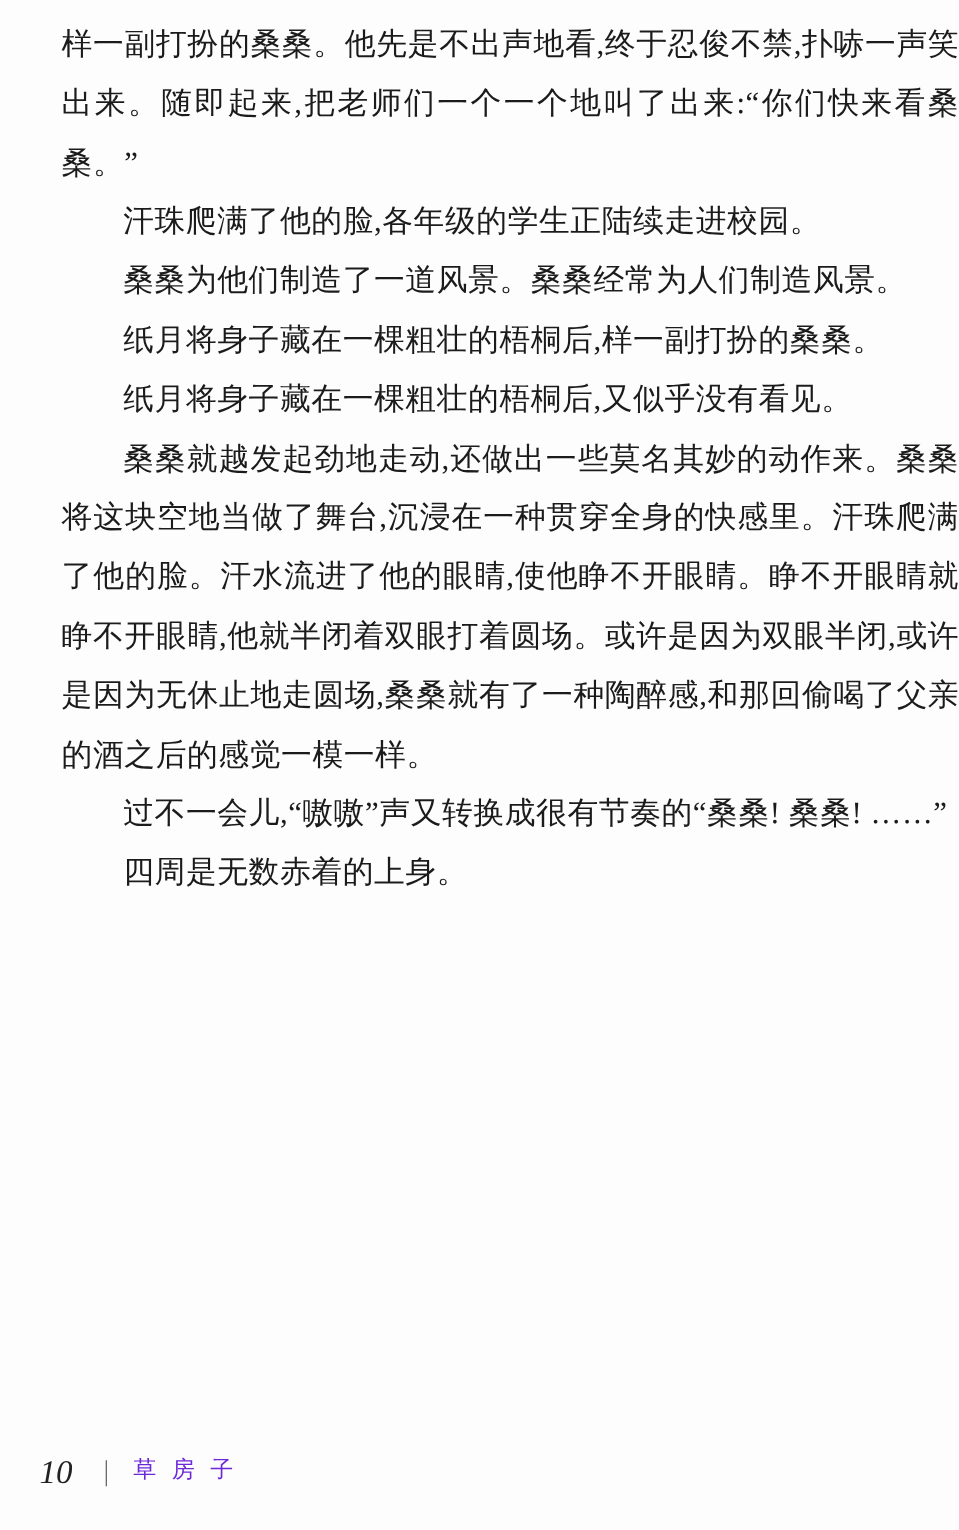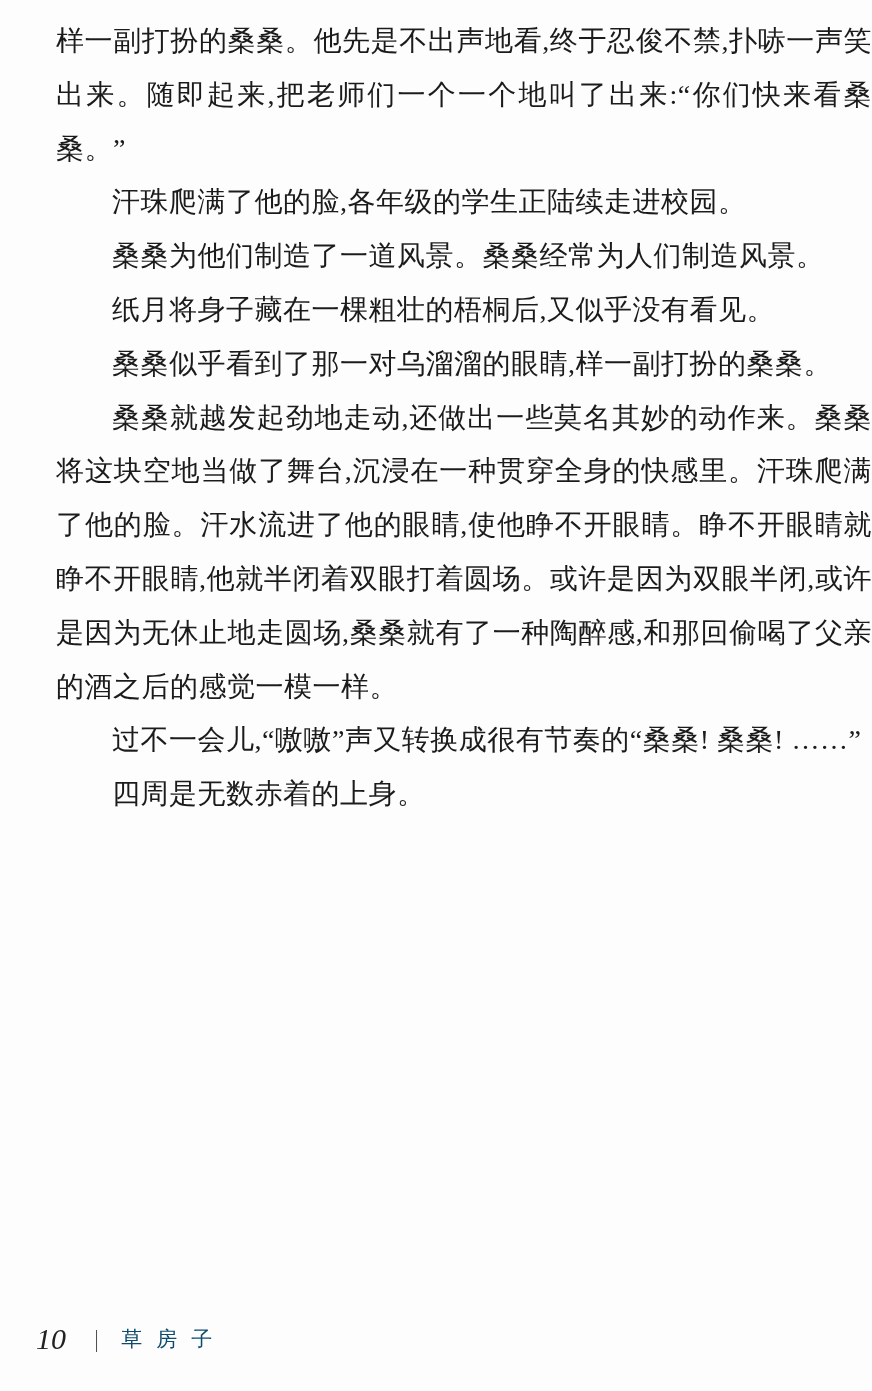--- a/index.html
+++ b/index.html
@@ -37,50 +37,50 @@
     text-indent: 2em;
   }
   .para.no-indent {
     text-indent: 0;
   }
   .page-footer {
     position: absolute;
     left: 36px;
     top: 1322px;
     display: flex;
-    align-items: center;
+    align-items: flex-start;
   }
   .page-num {
     font-style: italic;
     font-size: 30px;
     color: #222;
   }
   .footer-divider {
     font-size: 26px;
     color: #3a3a3a;
     margin: 0 22px 0 28px;
     transform: scaleX(0.7);
   }
   .book-title {
     font-size: 21px;
     letter-spacing: 14px;
-    color: #0c4a6e;
+    color: #6d28d9;
   }
 </style>
 </head>
 <body>
 
 <main class="book-page">
 
   <section class="text-block">
     <p class="para no-indent">样一副打扮的桑桑。他先是不出声地看,终于忍俊不禁,扑哧一声笑出来。随即起来,把老师们一个一个地叫了出来:“你们快来看桑桑。”</p>
     <p class="para">汗珠爬满了他的脸,各年级的学生正陆续走进校园。</p>
     <p class="para">桑桑为他们制造了一道风景。桑桑经常为人们制造风景。</p>
+    <p class="para">纸月将身子藏在一棵粗壮的梧桐后,样一副打扮的桑桑。</p>
     <p class="para">纸月将身子藏在一棵粗壮的梧桐后,又似乎没有看见。</p>
-    <p class="para">桑桑似乎看到了那一对乌溜溜的眼睛,样一副打扮的桑桑。</p>
     <p class="para">桑桑就越发起劲地走动,还做出一些莫名其妙的动作来。桑桑将这块空地当做了舞台,沉浸在一种贯穿全身的快感里。汗珠爬满了他的脸。汗水流进了他的眼睛,使他睁不开眼睛。睁不开眼睛就睁不开眼睛,他就半闭着双眼打着圆场。或许是因为双眼半闭,或许是因为无休止地走圆场,桑桑就有了一种陶醉感,和那回偷喝了父亲的酒之后的感觉一模一样。</p>
     <p class="para">过不一会儿,“嗷嗷”声又转换成很有节奏的“桑桑! 桑桑! ……”</p>
     <p class="para">四周是无数赤着的上身。</p>
   </section>
 
   <footer class="page-footer">
     <span class="page-num">10</span>
     <span class="footer-divider">|</span>
     <span class="book-title">草房子</span>
   </footer>

